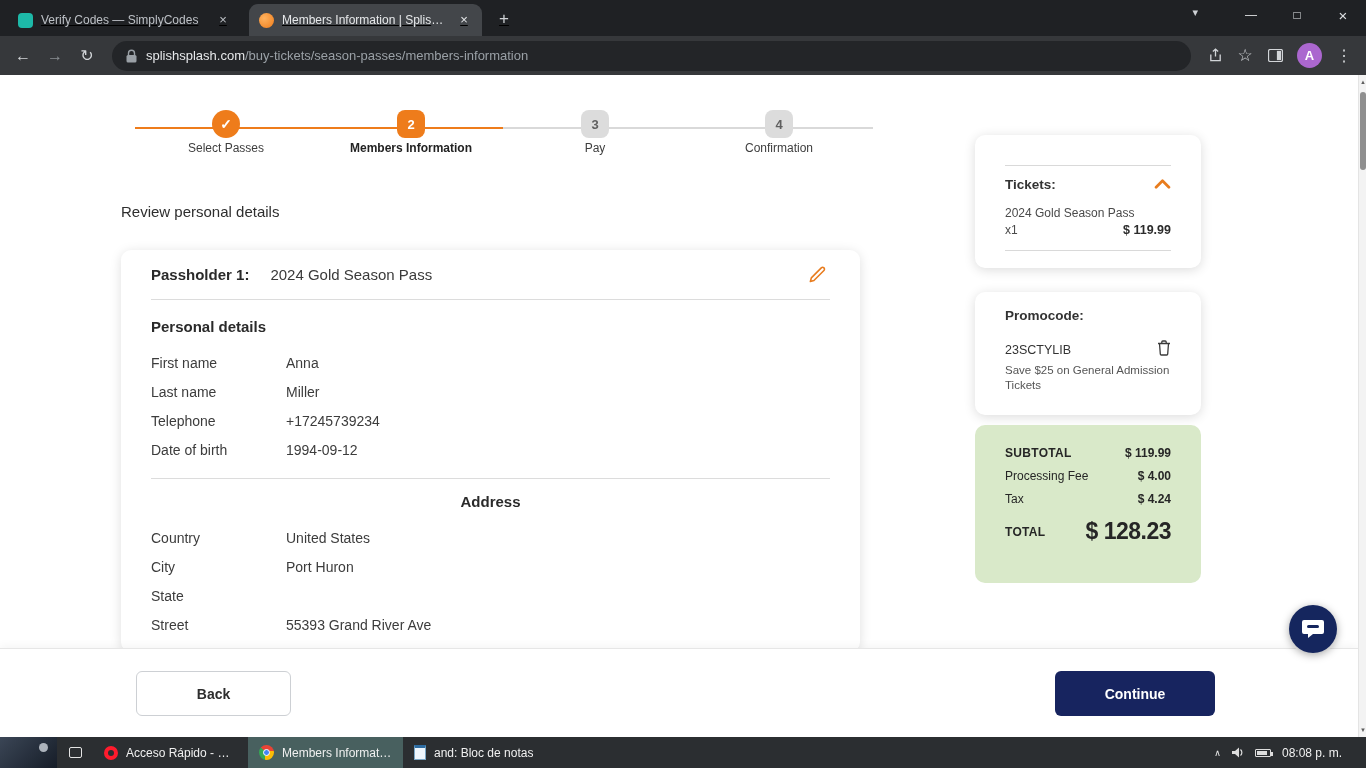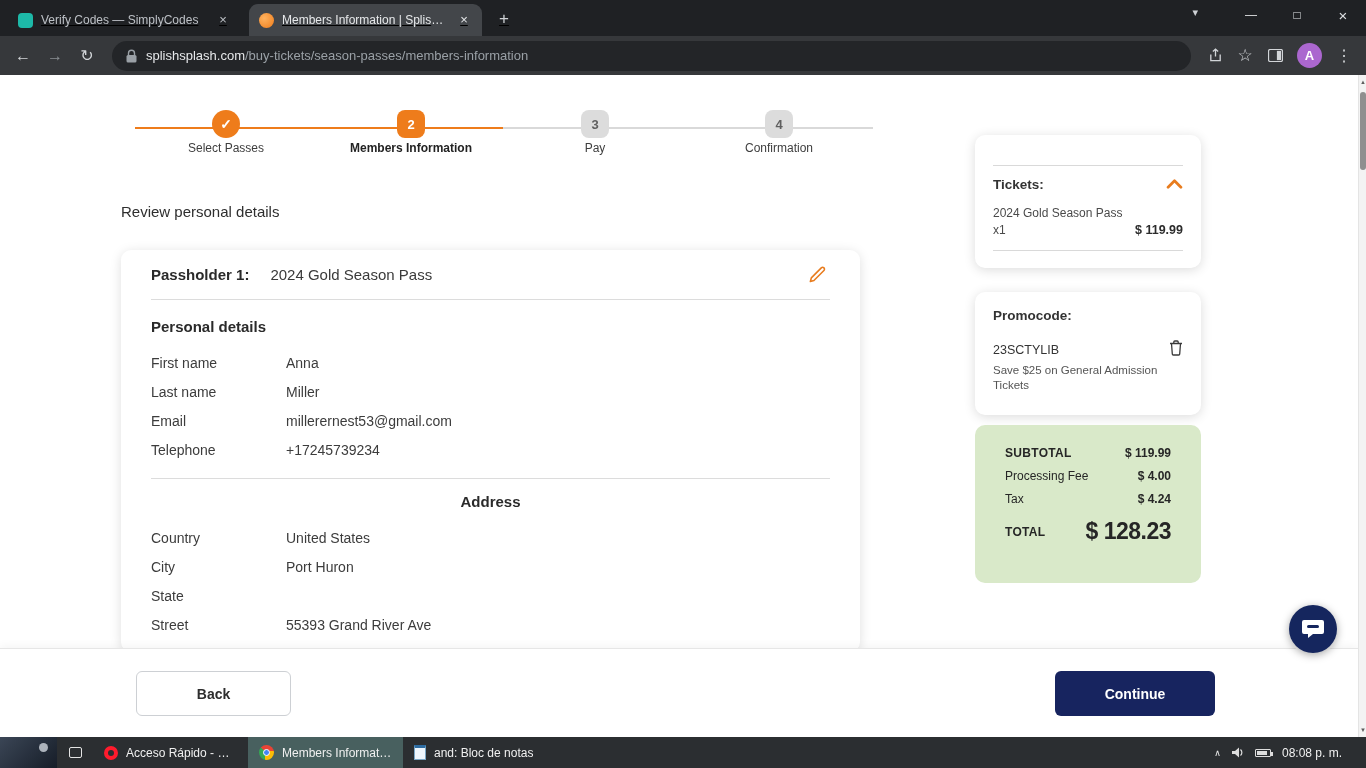--- a/index.html
+++ b/index.html
@@ -51,21 +51,21 @@
   .ph-value{ font-size:15px; color:#3a3a3a; margin-left:21px; }
   .edit-btn{ margin-left:auto; width:26px; height:26px; display:flex; align-items:center; justify-content:center; }
   .sec-title{ margin-top:18px; font-size:15px; font-weight:bold; color:#2a2a2a; height:18px; }
   .frows{ margin-top:12px; }
   .frow{ display:flex; align-items:center; height:29px; font-size:14px; color:#3c3c3c; }
   .frow .fl{ width:135px; }
   .hdiv{ border-top:1px solid #dcdcdc; margin-top:14px; }
   .sec-title.addr{ margin-top:14px;text-align:center; }
 
   
-  .side-card{ position:absolute; left:975px; width:226px; background:#fff; border-radius:10px; box-shadow:0 2px 12px rgba(0,0,0,.14); padding:0 18px; }
+  .side-card{ position:absolute; left:975px; width:226px; background:#fff; border-radius:10px; box-shadow:0 2px 12px rgba(0,0,0,.14); padding:0 30px; }
   .tickets-card{ top:60px; height:133px; }
   .tickets-topline{ border-top:1px solid #d9d9d9; margin-top:30px; }
   .tickets-head{ display:flex; align-items:center; justify-content:space-between; margin-top:9px; }
   .tickets-title{ font-size:13.5px; font-weight:bold; color:#333; }
   .ticket-name{ margin-top:13px; font-size:12px; color:#4a4a4a; }
   .ticket-row{ display:flex; justify-content:space-between; align-items:center; margin-top:3px; font-size:12px; color:#4a4a4a; }
   .ticket-price{ font-size:12.5px; font-weight:bold; color:#2c2c2c; }
   .tickets-botline{ border-top:1px solid #d9d9d9; margin-top:13px; }
 
   .promo-card{ top:217px; height:123px; padding-top:16px; }
@@ -210,26 +210,26 @@
       <div class="frows">
         <div class="frow">
           <span class="fl">First name</span>
           <span class="fv">Anna</span>
         </div>
         <div class="frow">
           <span class="fl">Last name</span>
           <span class="fv">Miller</span>
         </div>
         <div class="frow">
-          <span class="fl">Email</span>
-          <span class="fv">millerernest53@gmail.com</span>
-        </div>
-        <div class="frow">
           <span class="fl">Telephone</span>
           <span class="fv">+17245739234</span>
+        </div>
+        <div class="frow">
+          <span class="fl">Date of birth</span>
+          <span class="fv">1994-09-12</span>
         </div>
       </div>
 
       <div class="hdiv"></div>
       <div class="sec-title addr">Address</div>
       <div class="frows">
         <div class="frow">
           <span class="fl">Country</span>
           <span class="fv">United States</span>
         </div>

